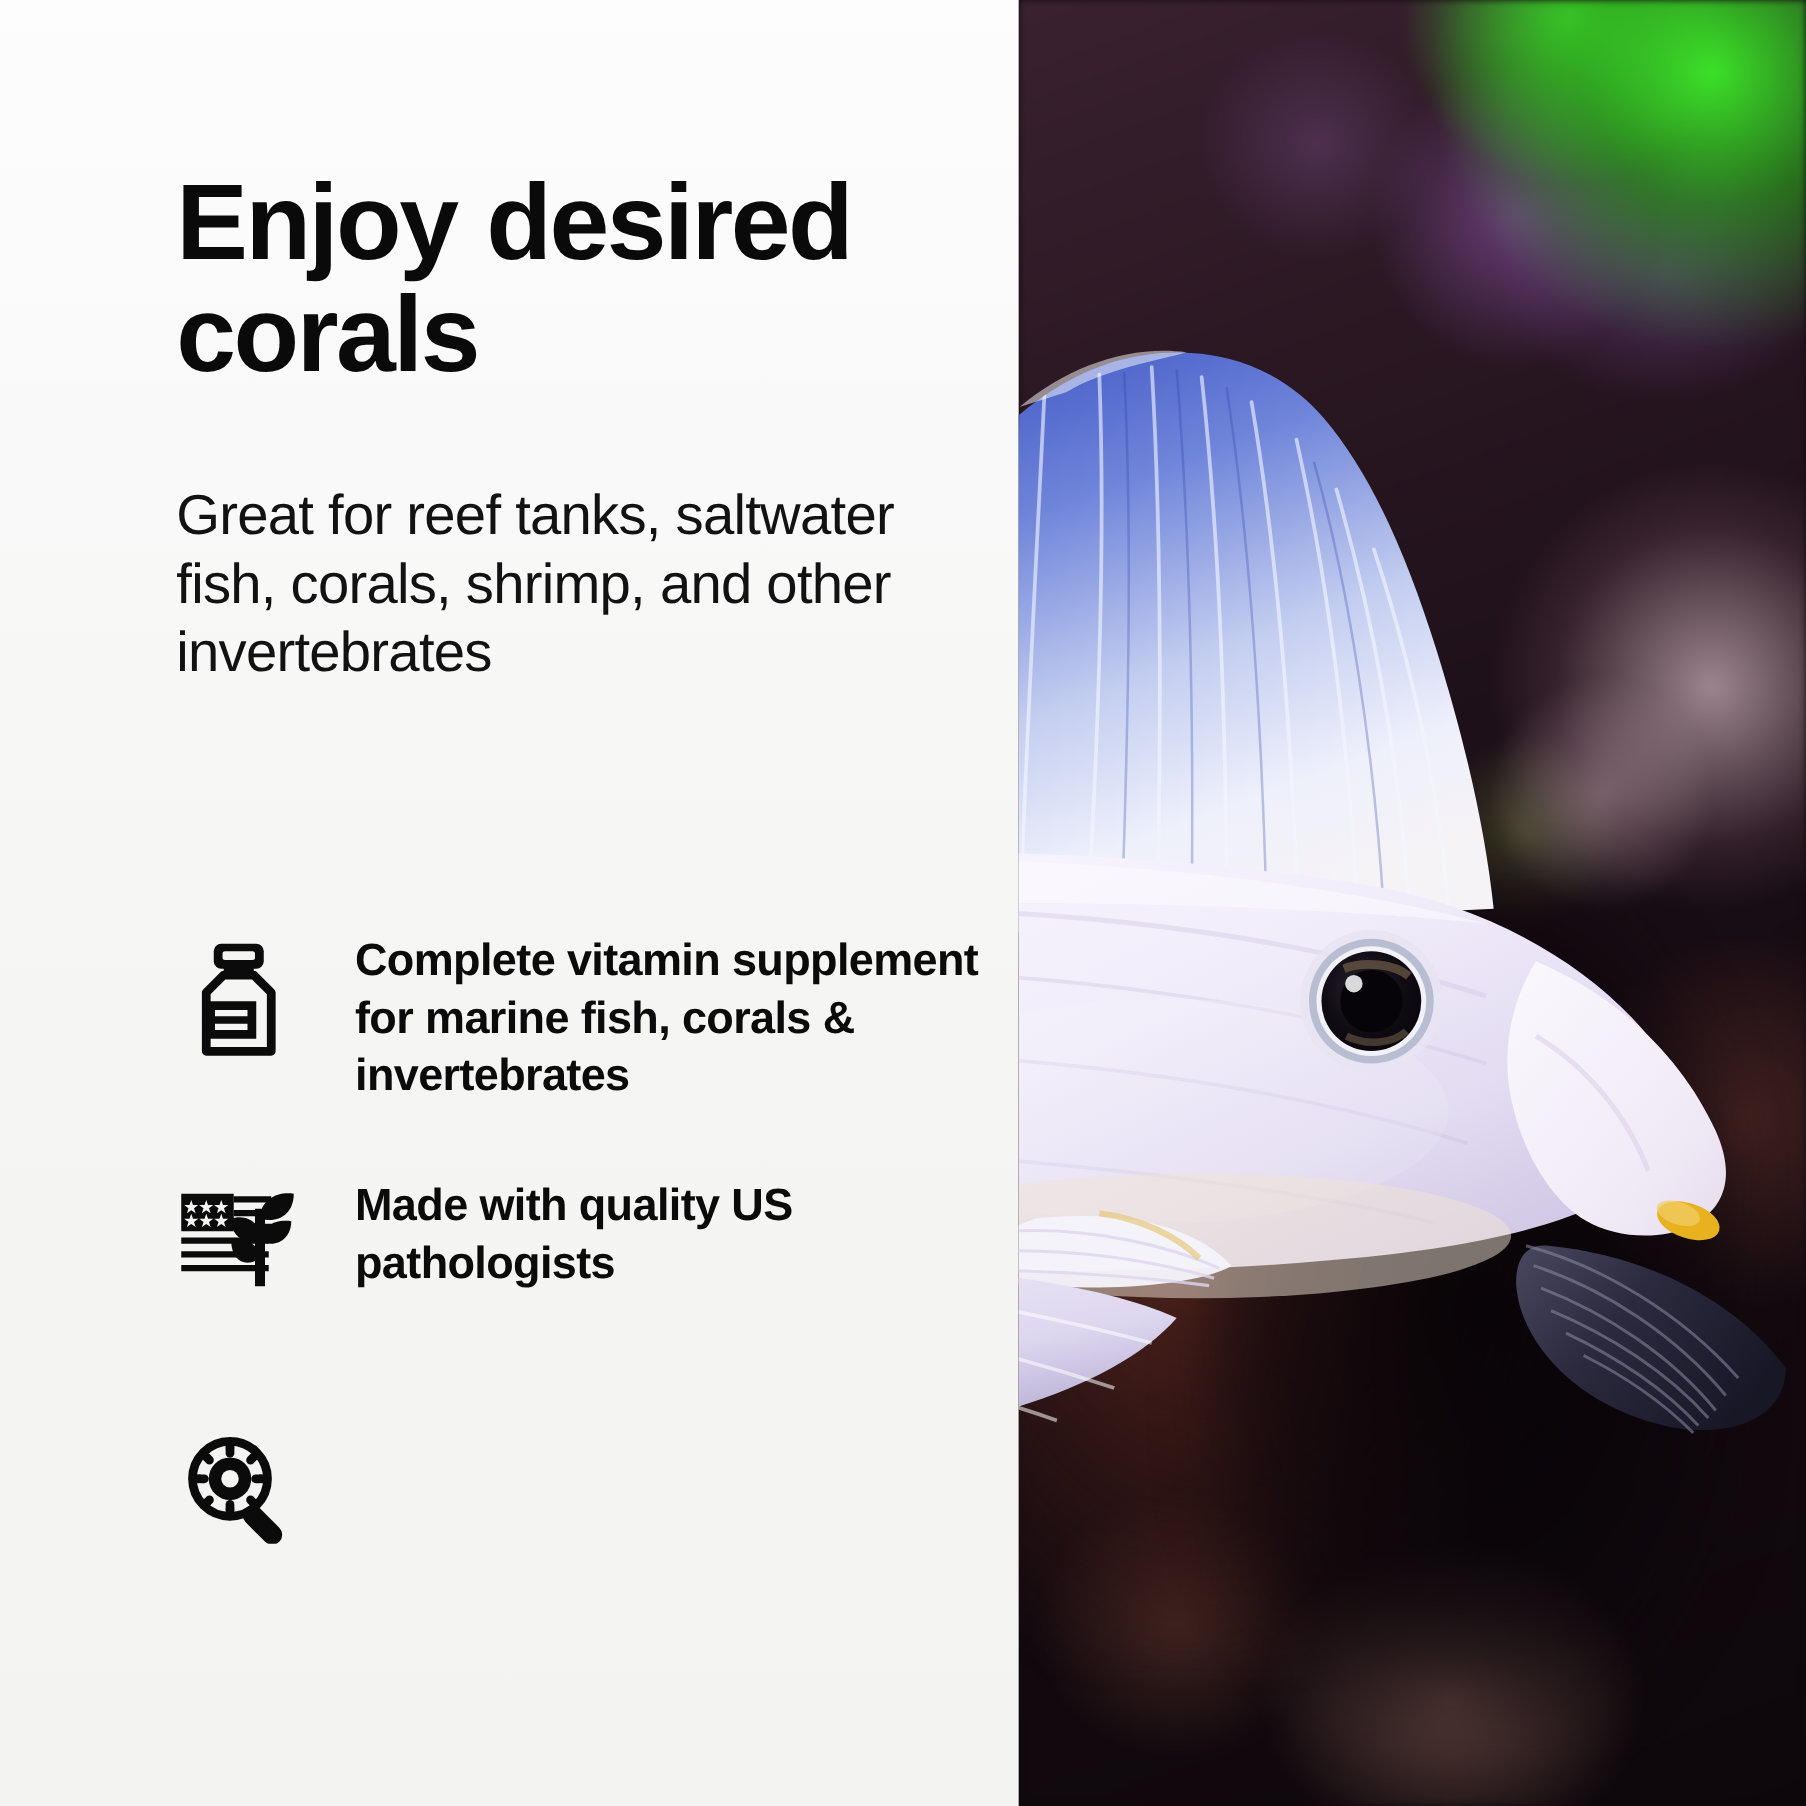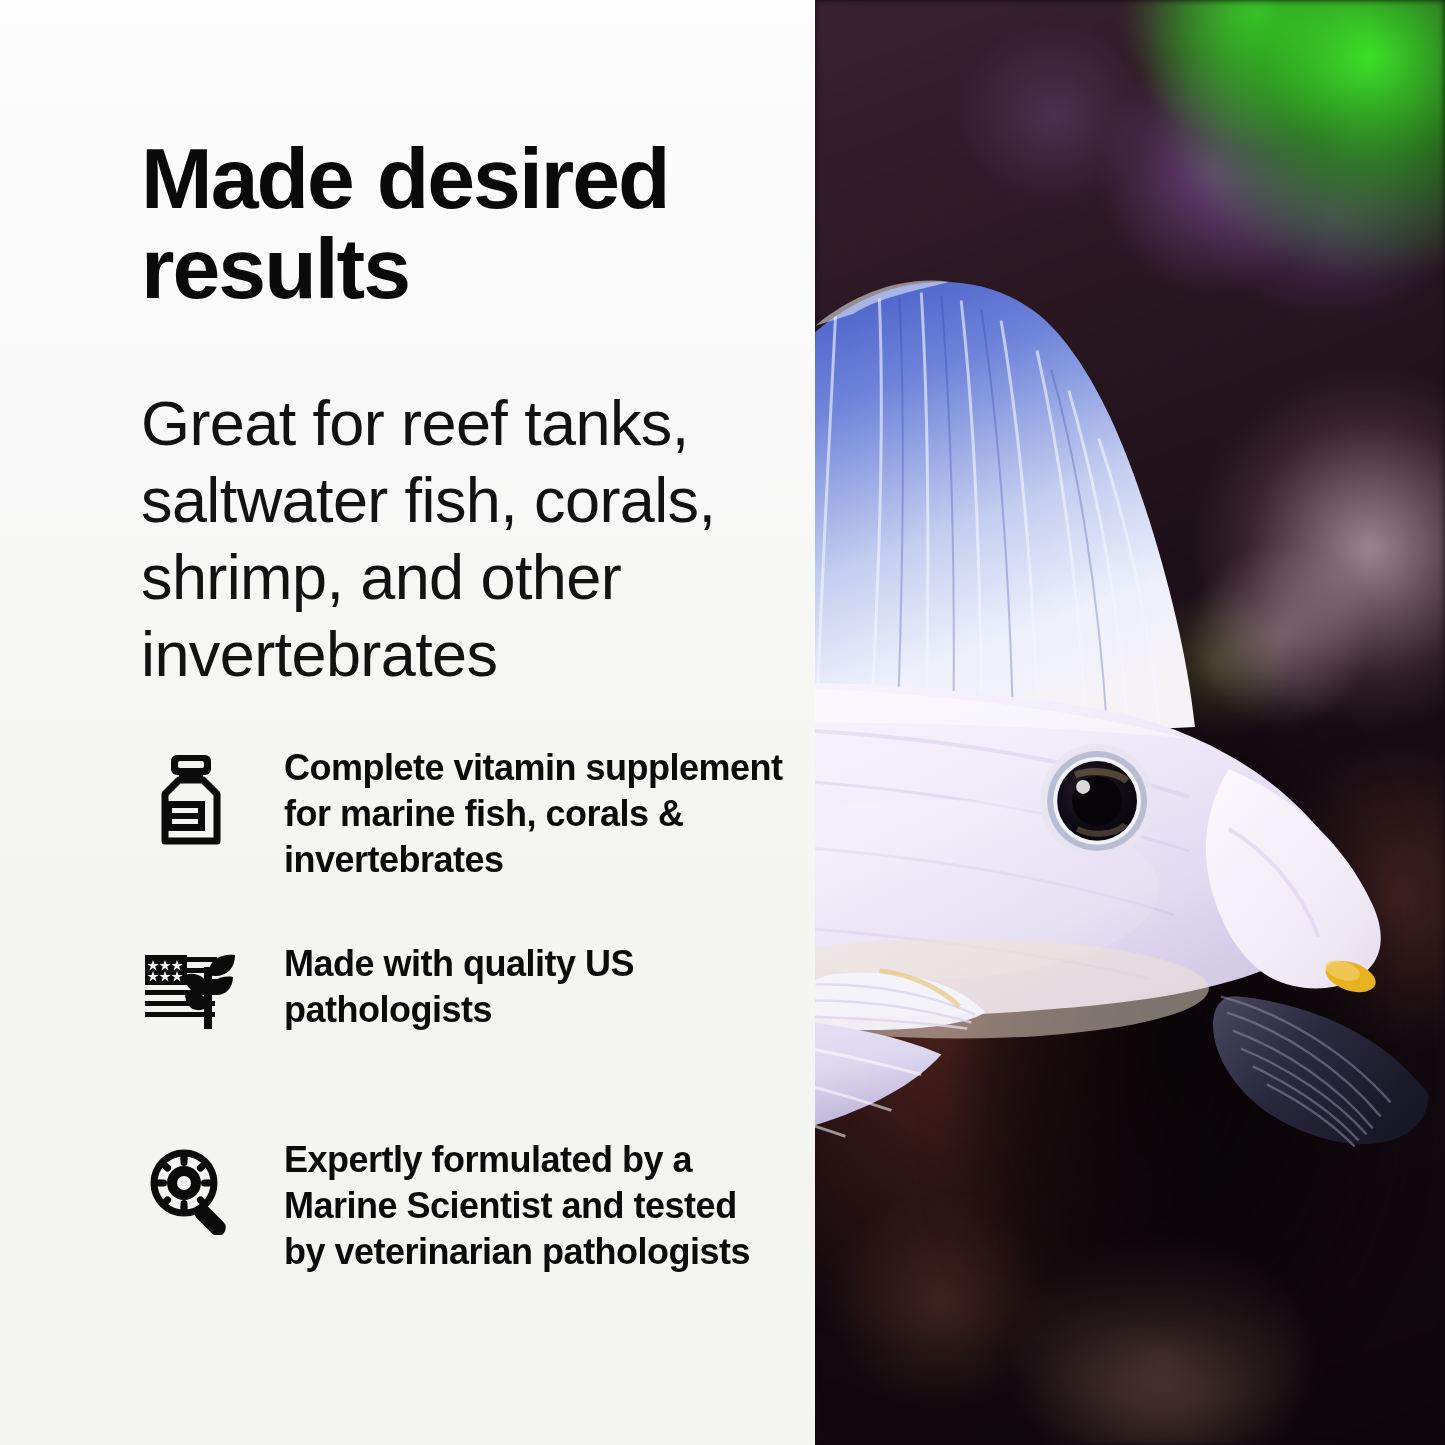--- a/index.html
+++ b/index.html
@@ -47,21 +47,21 @@
   }
 
   .subhead {
     position: absolute;
     left: 141px;
     top: 385px;
     width: 600px;
     margin: 0;
     font-family: "Liberation Sans", sans-serif;
     font-weight: 300;
-    font-size: 63px;
+    font-size: 45px;
     line-height: 1.22;
     letter-spacing: -0.6px;
     color: #121212;
   }
 
   
   .features {
     position: absolute;
     left: 141px;
     top: 745px;
@@ -164,21 +164,21 @@
   }
   .fish svg { width: 100%; height: 100%; display: block; }
 </style>
 </head>
 <body>
 
 <div class="infographic">
 
   <div class="left-panel">
 
-    <h1 class="headline">Made desired results</h1>
+    <h1 class="headline">Enjoy desired corals</h1>
 
     <p class="subhead">Great for reef tanks, saltwater fish, corals, shrimp, and other invertebrates</p>
 
     <div class="features">
 
       <div class="feature feature-1">
         <div class="feature-icon">
           <svg width="84" height="92" viewBox="0 0 84 92" aria-hidden="true">
 
             <rect x="22" y="2" width="40" height="20" rx="6" fill="#0b0b0b"></rect>
@@ -253,21 +253,20 @@
             </g>
 
             <g fill="#0b0b0b">
               <circle cx="38" cy="13" r="3.6"></circle>
               <circle cx="38" cy="63" r="3.6"></circle>
               <circle cx="13" cy="38" r="3.6"></circle>
               <circle cx="63" cy="38" r="3.6"></circle>
             </g>
           </svg>
         </div>
-        <div class="feature-text">Expertly formulated by a Marine Scientist and tested by veterinarian pathologists</div>
       </div>
 
     </div>
   </div>
 
   <div class="photo-panel">
     <div class="photo-stage">
       <div class="bg-base"></div>
       <div class="bg-rock"></div>
       <div class="bg-dark-void"></div>

